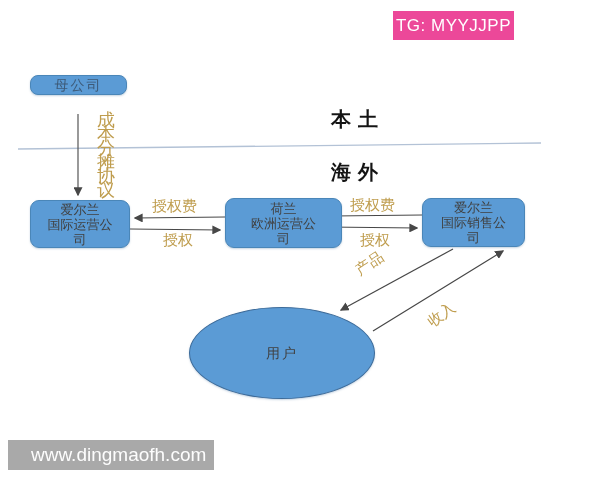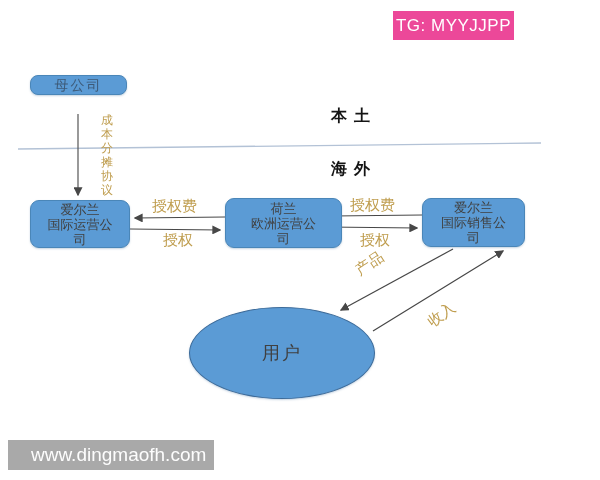--- a/index.html
+++ b/index.html
@@ -20,21 +20,21 @@
   .watermark{
     left:8px;top:440px;width:206px;height:30px;
     background:#a9a9a9;color:#fdfdfd;
     font-size:19px;line-height:30px;padding-left:23px;
     box-sizing:border-box;
   }
 
   
   .region-label{
     font-family:Liberation Mono, monospace;
-    font-size:16px;color:#141414;letter-spacing:7px;
+    font-size:20px;color:#141414;letter-spacing:7px;
     font-weight:600;
   }
   .region-domestic{left:331px;top:106px;}
   .region-overseas{left:331px;top:159px;}
 
   
   .node{
     background:#5b9bd5;border:1px solid #4a86b8;border-radius:9px;
     color:#404040;font-size:13px;line-height:15px;text-align:center;
     display:flex;flex-direction:column;justify-content:center;
@@ -45,36 +45,36 @@
   .node-parent{
     left:30px;top:75px;width:97px;height:20px;border-radius:8px;
     color:#3d5a78;font-size:14px;letter-spacing:2px;
   }
   .node-ireland-ops{left:30px;top:200px;width:100px;height:48px;}
   .node-nl-ops{left:225px;top:198px;width:117px;height:50px;}
   .node-ireland-sales{left:422px;top:198px;width:103px;height:49px;}
   .node-users{
     left:189px;top:307px;width:186px;height:92px;
     border-radius:50%;border:1.5px solid #3d6b99;
-    font-size:18px;letter-spacing:2px;
+    font-size:14px;letter-spacing:2px;
   }
 
   
   .edge-label{
     color:#bf9d4e;font-size:15px;white-space:nowrap;
   }
   .lbl-fee-left{left:152px;top:197px;}
   .lbl-lic-left{left:163px;top:231px;}
   .lbl-fee-right{left:350px;top:196px;}
   .lbl-lic-right{left:360px;top:231px;}
   .lbl-product{left:352px;top:264px;transform:rotate(-33deg);transform-origin:left top;}
   .lbl-revenue{left:424px;top:316px;transform:rotate(-36deg);transform-origin:left top;}
   .lbl-cost-sharing{
     left:97px;top:113px;width:16px;
-    color:#bf9d4e;font-size:12px;line-height:14px;
+    color:#bf9d4e;font-size:18px;line-height:14px;
     word-break:break-all;white-space:normal;text-align:right;
   }
 
   svg.wires{left:0;top:0;}
 </style>
 </head>
 <body>
 
 <svg class="abs wires" width="600" height="480" viewBox="0 0 600 480">
   <defs>

